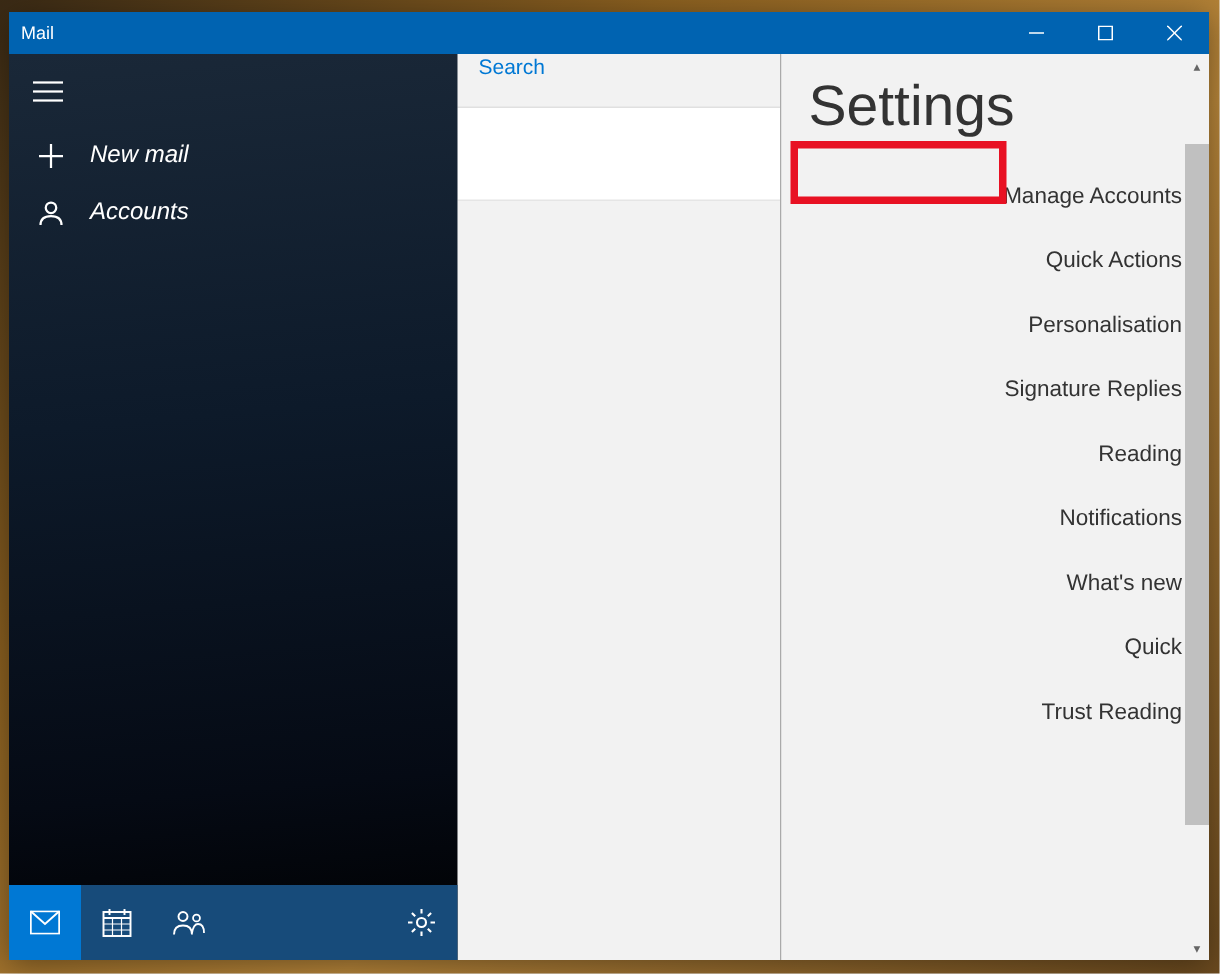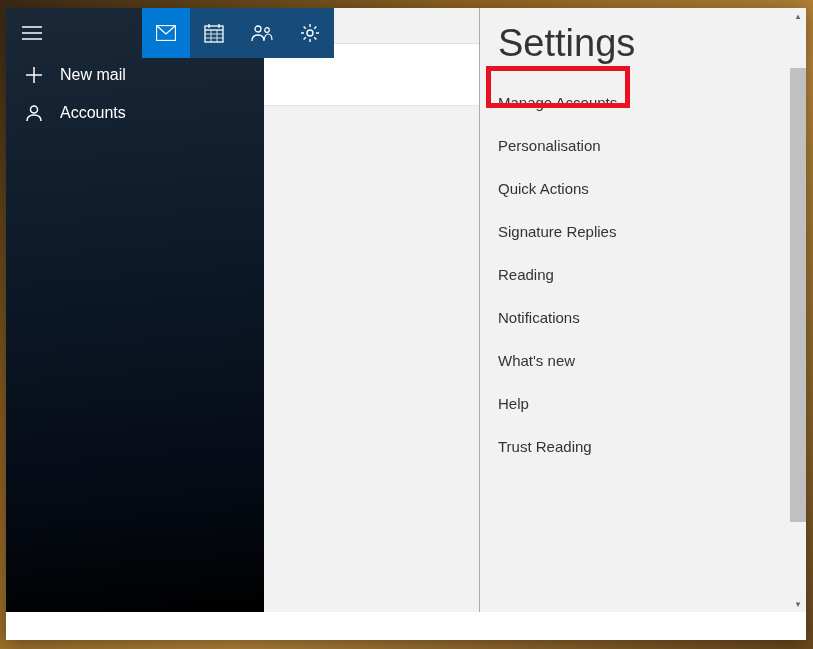--- a/index.html
+++ b/index.html
@@ -45,26 +45,27 @@
     color: #fff;
     cursor: pointer;
   }
   .titlebar-btn svg { display: block; }
   .app-body {
     display: flex;
     height: calc(100% - 28px);
     position: relative;
   }
   .sidebar {
-    width: 258px;
+    width: 299px;
     background: linear-gradient(175deg, #1a2838 0%, #0d1a2a 40%, #050a14 80%, #000 100%);
     color: #fff;
     display: flex;
-    flex-direction: row;
-    position: relative;
+    flex-direction: column;
+    position: relative;
+    font-style: italic;
   }
   .sidebar-top { flex: 1; }
   .hamburger {
     padding: 18px 16px 12px 16px;
     cursor: pointer;
   }
   .sidebar-item {
     display: flex;
     align-items: center;
     padding: 10px 16px;
@@ -129,20 +130,21 @@
   .settings-title {
     font-size: 38px;
     font-weight: 300;
     color: #333;
     padding: 14px 0 16px 18px;
   }
   .settings-list {
     flex: 1;
     overflow: hidden;
     position: relative;
+    text-align: right;
   }
   .settings-item {
     padding: 13px 18px;
     font-size: 15px;
     color: #333;
     cursor: pointer;
   }
   .highlight-box {
     position: absolute;
     border: 5px solid #e81123;
@@ -178,20 +180,41 @@
     bottom: 90px;
     right: 0;
     width: 16px;
     background: #c0c0c0;
   }
 </style>
 </head>
 <body>
 
 <div class="window">
+  <div class="titlebar">
+    <div class="titlebar-title">Mail</div>
+    <div class="titlebar-controls">
+      <div class="titlebar-btn">
+        <svg width="10" height="10" viewBox="0 0 10 10">
+            <line x1="0" y1="5" x2="10" y2="5" stroke="#fff" stroke-width="1"></line>
+          </svg>
+      </div>
+      <div class="titlebar-btn">
+        <svg width="10" height="10" viewBox="0 0 10 10">
+            <rect x="0.5" y="0.5" width="9" height="9" fill="none" stroke="#fff" stroke-width="1"></rect>
+          </svg>
+      </div>
+      <div class="titlebar-btn">
+        <svg width="10" height="10" viewBox="0 0 10 10">
+            <line x1="0" y1="0" x2="10" y2="10" stroke="#fff" stroke-width="1"></line>
+            <line x1="10" y1="0" x2="0" y2="10" stroke="#fff" stroke-width="1"></line>
+          </svg>
+      </div>
+    </div>
+  </div>
 
   <div class="app-body">
 
     <div class="sidebar">
       <div class="sidebar-top">
         <div class="hamburger">
           <svg width="20" height="14" viewBox="0 0 20 14">
             <line x1="0" y1="1" x2="20" y2="1" stroke="#fff" stroke-width="1.5"></line>
             <line x1="0" y1="7" x2="20" y2="7" stroke="#fff" stroke-width="1.5"></line>
             <line x1="0" y1="13" x2="20" y2="13" stroke="#fff" stroke-width="1.5"></line>
@@ -257,27 +280,27 @@
       <div class="search-box">
         <span>Search</span>
       </div>
       <div class="empty-row"></div>
     </div>
 
     <div class="settings-panel">
       <div class="settings-title">Settings</div>
       <div class="settings-list">
         <div class="settings-item">Manage Accounts</div>
+        <div class="settings-item">Quick Actions</div>
         <div class="settings-item">Personalisation</div>
-        <div class="settings-item">Quick Actions</div>
         <div class="settings-item">Signature Replies</div>
         <div class="settings-item">Reading</div>
         <div class="settings-item">Notifications</div>
         <div class="settings-item">What's new</div>
-        <div class="settings-item">Help</div>
+        <div class="settings-item">Quick</div>
         <div class="settings-item">Trust Reading</div>
       </div>
       <div class="highlight-box"></div>
       <div class="scrollbar-track">
         <div class="scroll-arrow up">▴</div>
         <div class="scroll-thumb"></div>
         <div class="scroll-arrow down">▾</div>
       </div>
     </div>
 

